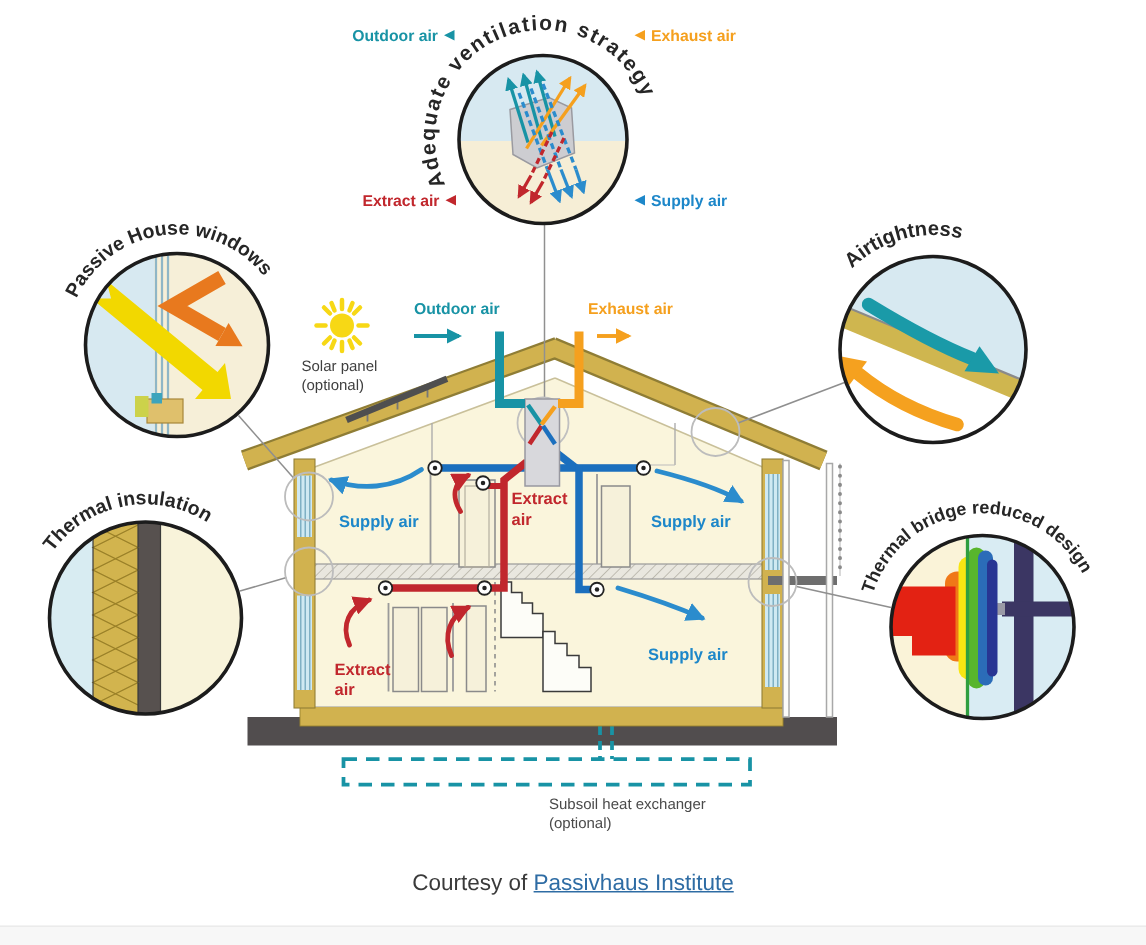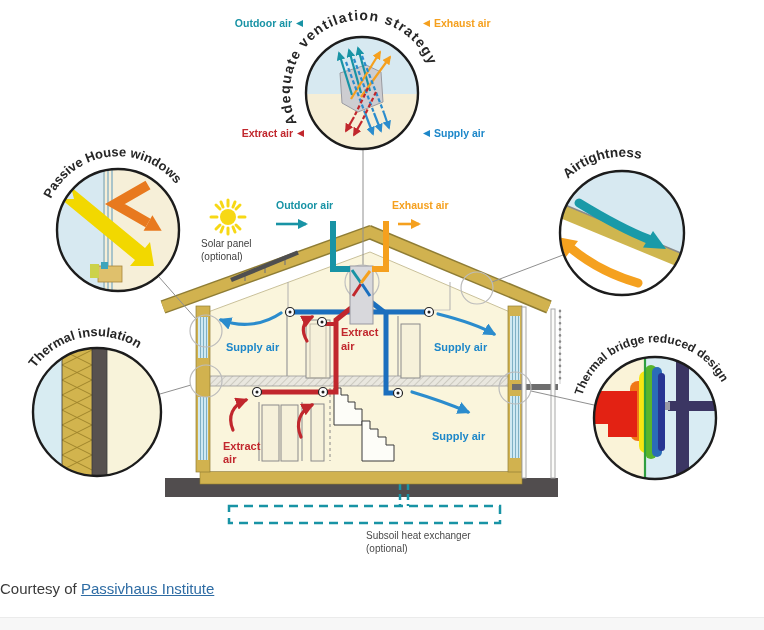--- a/index.html
+++ b/index.html
@@ -1,19 +1,19 @@
 <!DOCTYPE html>
 <html><head>
 <meta charset="utf-8">
 <style>
   html,body{margin:0;padding:0;background:#ffffff;}
   .stage{position:relative;width:764px;height:630px;background:#ffffff;overflow:hidden;
          font-family:"Liberation Sans",sans-serif;}
   svg text{font-family:"Liberation Sans",sans-serif;}
-  .caption{position:absolute;top:580px;left:0;width:764px;text-align:left;
+  .caption{position:absolute;top:580px;left:0;width:764px;text-align:center;
            font-size:15px;color:#3a3a3a;}
   .caption a{color:#2e6ca4;text-decoration:underline;cursor:pointer;}
   .footer-strip{position:absolute;top:617px;left:0;width:764px;height:13px;
                 background:#f7f7f7;border-top:1px solid #ebebeb;}
 </style>
 </head>
 <body>
 
 <div class="stage">
 

